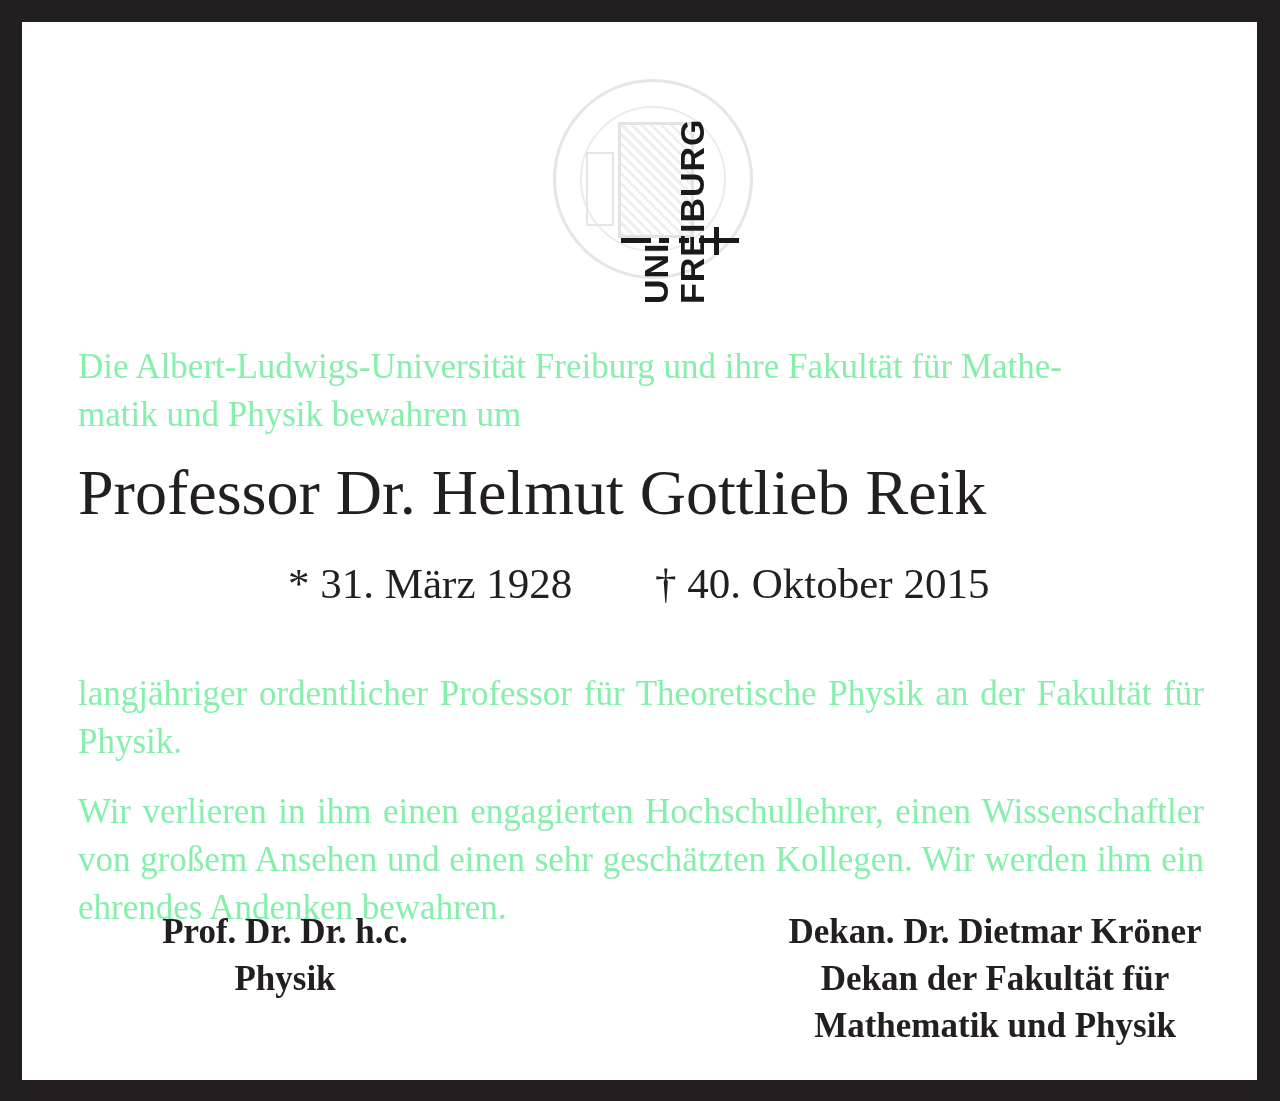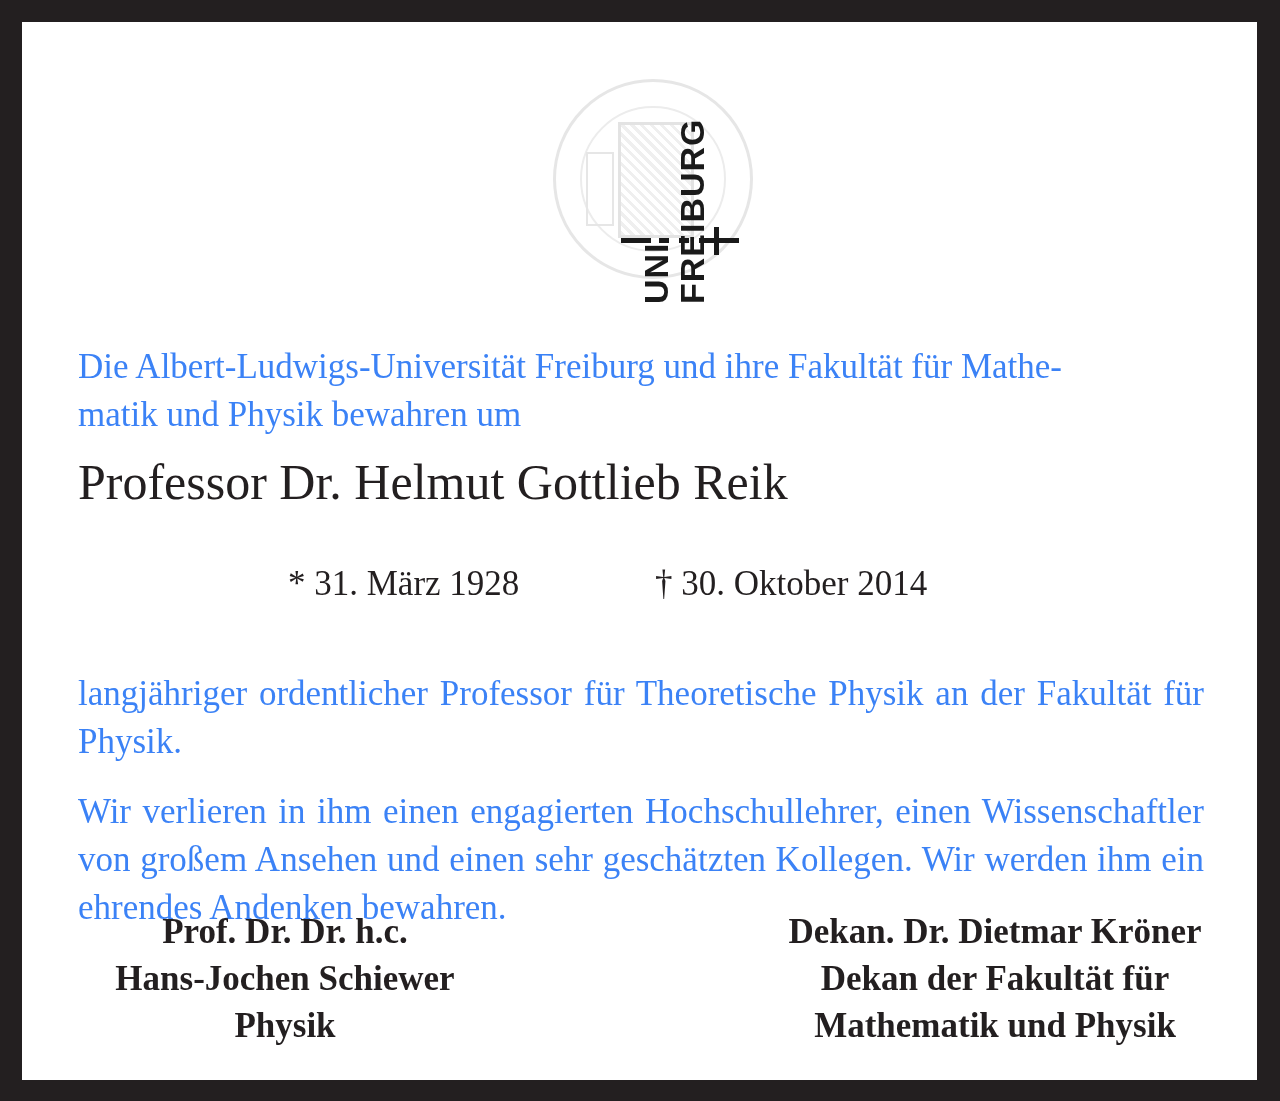--- a/index.html
+++ b/index.html
@@ -70,36 +70,36 @@
   .bar3 { left: 164px; top: 183px; width: 10px; }
   .bar4 { left: 184px; top: 183px; width: 40px; }
   .bar-v { position: absolute; background: #1a1a1a; width: 5px; left: 199px; top: 172px; height: 28px; }
 
   .text {
     position: absolute;
     left: 78px;
     width: 1126px;
     font-size: 35px;
     line-height: 48px;
-    color: #3b82f6;
+    color: #86efac;
   }
   .intro { top: 343px; }
   .justify { text-align: justify; text-align-last: left; margin-top: 48px; }
   .name {
     position: absolute;
-    left: 78px; top: 444px;
+    left: 78px; top: 455px;
     width: 1130px;
-    font-size: 50px;
+    font-size: 64px;
     line-height: 76px;
     white-space: nowrap;
   }
   .dates {
     position: absolute;
     top: 560px;
-    font-size: 35px;
+    font-size: 43px;
     line-height: 48px;
     white-space: nowrap;
   }
   .born { left: 288px; }
   .died { left: 655px; }
   .role { top: 622px; }
   .tribute { top: 740px; }
   .sig {
     position: absolute;
     top: 908px;
@@ -134,29 +134,28 @@
 </div>
 
 <div class="text intro">
   <div>Die Albert-Ludwigs-Universität Freiburg und ihre Fakultät für Mathe-</div>
   <div>matik und Physik bewahren um</div>
 </div>
 
 <div class="name">Professor Dr. Helmut Gottlieb Reik</div>
 
 <div class="dates born">* 31. März 1928</div>
-<div class="dates died">† 30. Oktober 2014</div>
+<div class="dates died">† 40. Oktober 2015</div>
 
 <div class="text role justify">langjähriger ordentlicher Professor für Theoretische Physik an der Fakultät für Physik.</div>
 
 <div class="text tribute justify">Wir verlieren in ihm einen engagierten Hochschullehrer, einen Wissenschaftler von großem Ansehen und einen sehr geschätzten Kollegen. Wir werden ihm ein ehrendes Andenken bewahren.</div>
 
 <div class="sig sig-left">
   <div>Prof. Dr. Dr. h.c.</div>
-  <div>Hans-Jochen Schiewer</div>
   <div>Physik</div>
 </div>
 
 <div class="sig sig-right">
   <div>Dekan. Dr. Dietmar Kröner</div>
   <div>Dekan der Fakultät für</div>
   <div>Mathematik und Physik</div>
 </div>
 
 </body></html>

